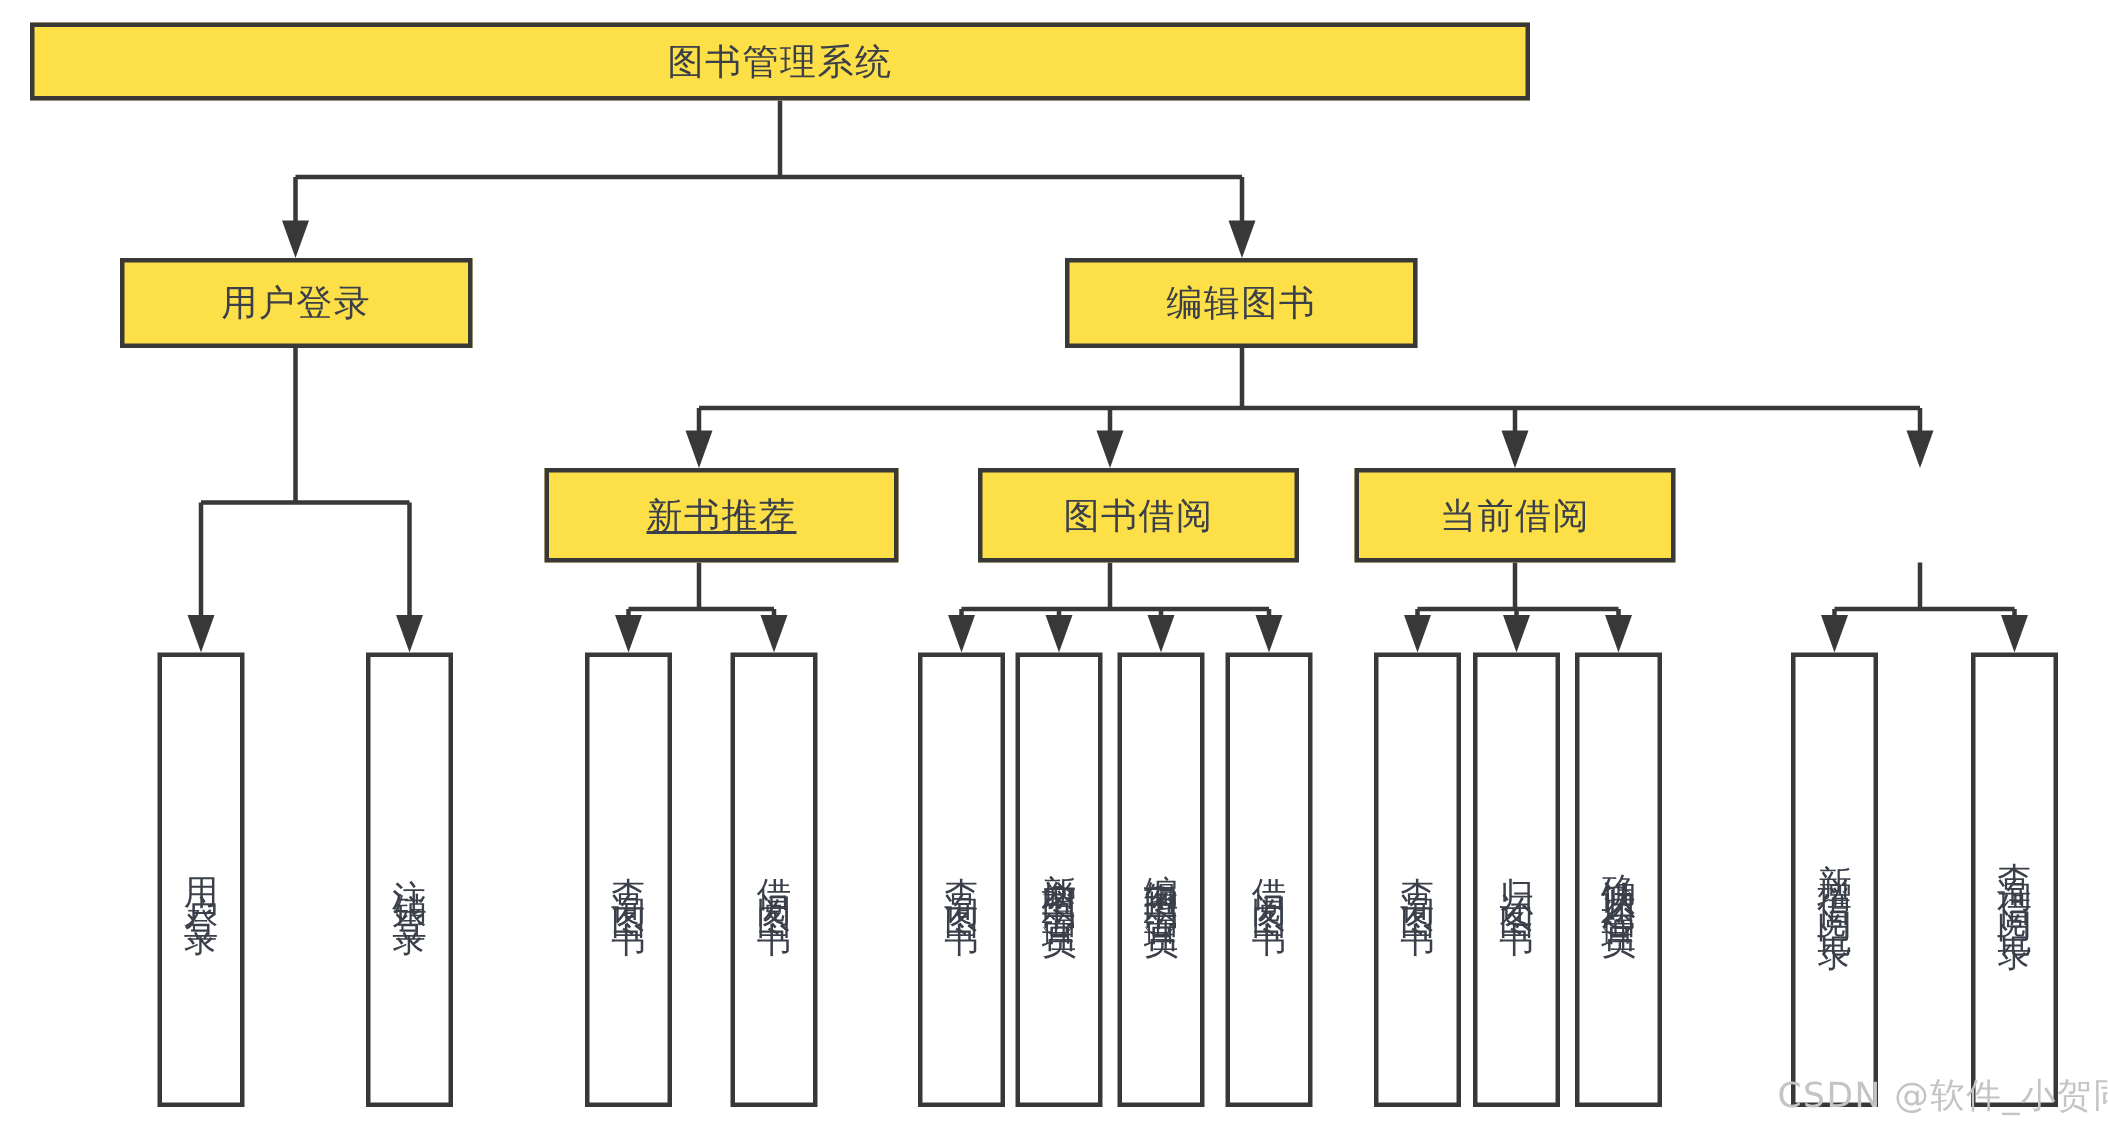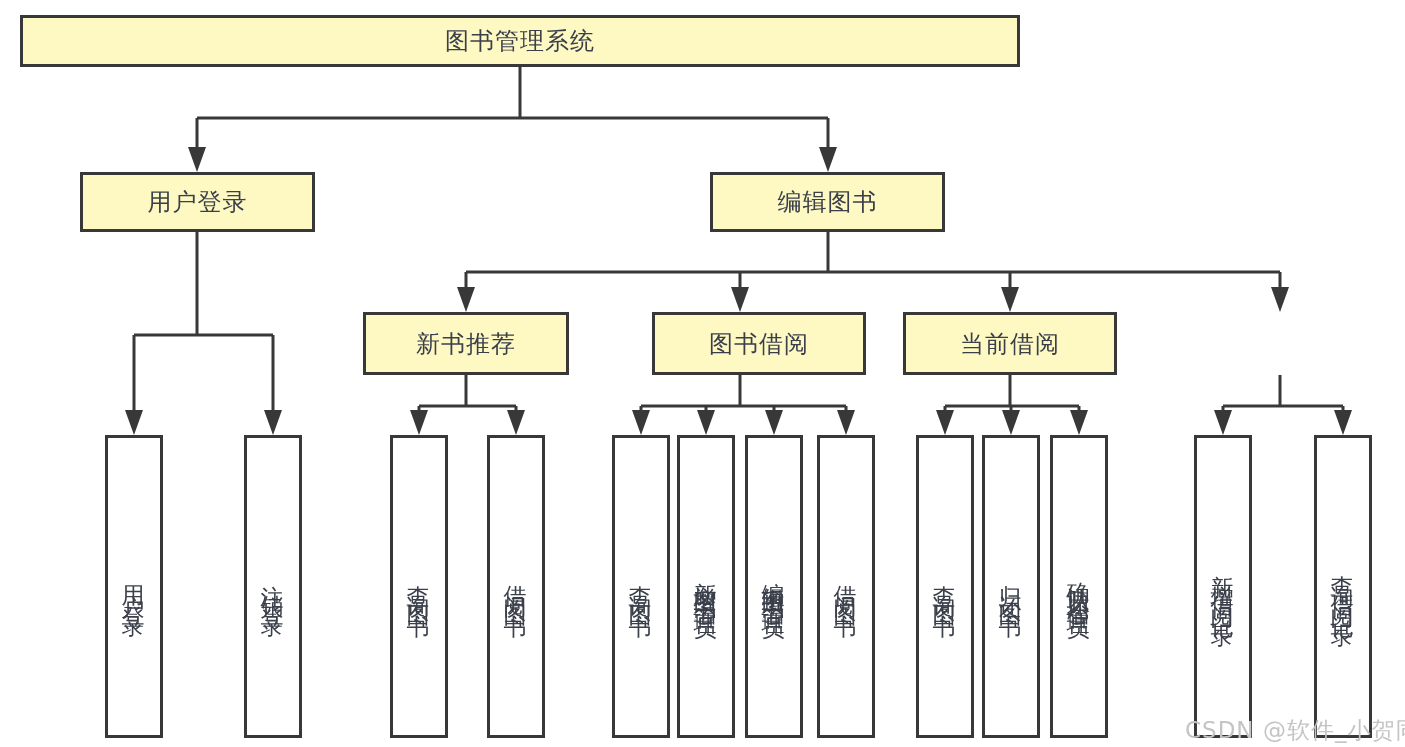--- a/index.html
+++ b/index.html
@@ -6,21 +6,21 @@
   #stage{
     position:relative;
     width:1405px;height:747px;
     background:#ffffff;
     font-family:"DejaVu Sans",sans-serif;
     overflow:hidden;
   }
   #connectors{position:absolute;left:0;top:0;z-index:1;}
   .hnode{
     position:absolute;
-    background:#fef9c3;
+    background:#fde047;
     border:3px solid #383838;
     box-sizing:border-box;
     display:flex;align-items:center;justify-content:center;
     font-size:24px;color:#3a3f4a;
     letter-spacing:1px;
     z-index:2;
   }
   .vnode{
     position:absolute;
     background:#ffffff;
@@ -94,21 +94,21 @@
       <polygon points="1214,410 1232,410 1223,435"></polygon>
       <polygon points="1334,410 1352,410 1343,435"></polygon>
     </g>
   </svg>
 
   <div class="hnode" style="left:20px;top:15px;width:1000px;height:52px;">图书管理系统</div>
 
   <div class="hnode" style="left:80px;top:172px;width:235px;height:60px;">用户登录</div>
   <div class="hnode" style="left:710px;top:172px;width:235px;height:60px;">编辑图书</div>
 
-  <div class="hnode" style="left:363px;top:312px;width:206px;height:63px;">新书推荐</div>
+  <div class="hnode" style="left:363px;top:312px;width:236px;height:63px;text-decoration:underline;">新书推荐</div>
   <div class="hnode" style="left:633px;top:312px;width:214px;height:63px;margin-left:19px;">图书借阅</div>
   <div class="hnode" style="left:903px;top:312px;width:214px;height:63px;">当前借阅</div>
 
   <div class="vnode" style="left:105px;top:435px;width:58px;height:303px;">用户登录</div>
   <div class="vnode" style="left:244px;top:435px;width:58px;height:303px;">注销登录</div>
 
   <div class="vnode" style="left:390px;top:435px;width:58px;height:303px;">查询图书</div>
   <div class="vnode" style="left:487px;top:435px;width:58px;height:303px;">借阅图书</div>
 
   <div class="vnode" style="left:612px;top:435px;width:58px;height:303px;">查询图书</div>

